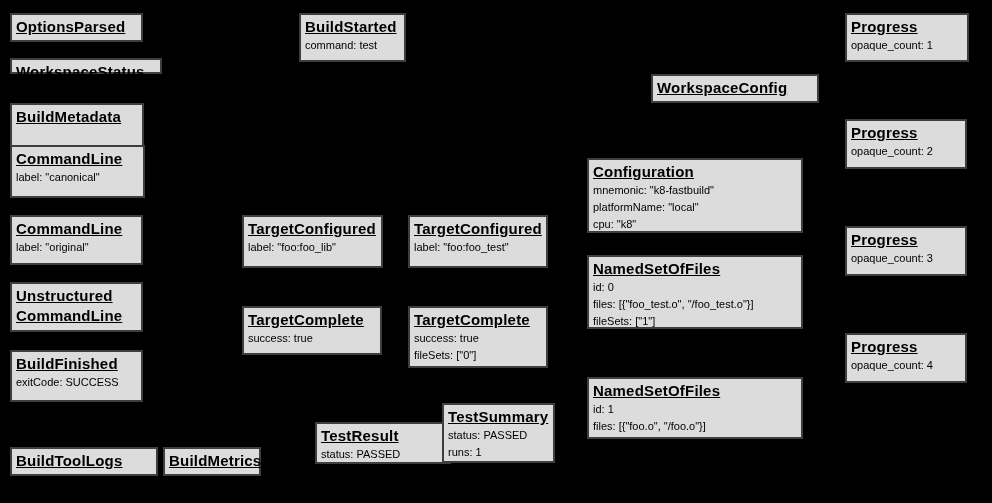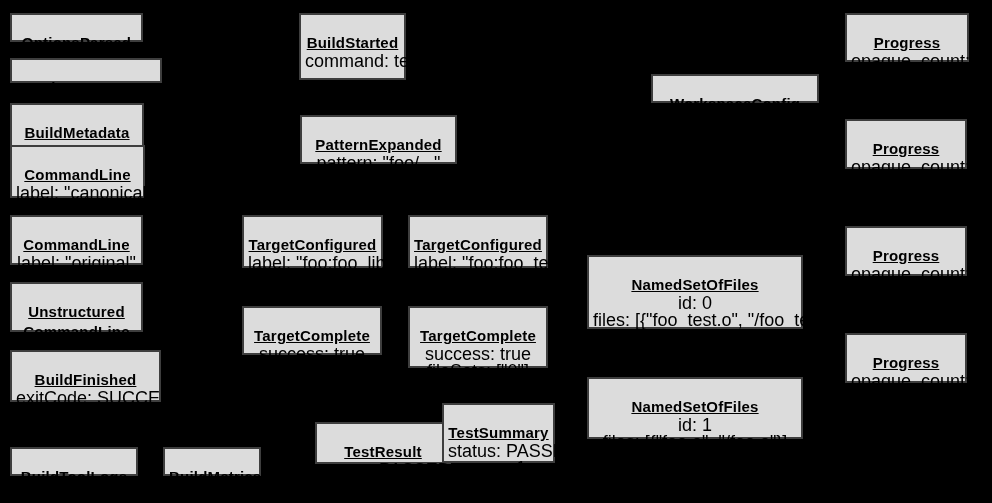--- a/index.html
+++ b/index.html
@@ -10,33 +10,32 @@
     background: var(--bg, #000000);
     font-family: "Liberation Sans", sans-serif;
     overflow: hidden;
   }
   .node {
     position: absolute;
     box-sizing: border-box;
     background: var(--box-fill, #dcdcdc);
     border: 2px solid var(--box-border, #3e3e3e);
     color: var(--text, #000000);
-    padding: 18px 4px 3px 4px;
-    text-align: center;
+    padding: 2px 4px 3px 4px;
   }
   .node-title {
     font-size: 15px;
     font-weight: bold;
     text-decoration: underline;
     line-height: 20px;
     white-space: pre-line;
     letter-spacing: 0.2px;
   }
   .node-props {
-    font-size: 18px;
+    font-size: 11px;
     line-height: 17px;
     white-space: pre;
   }
 </style>
 </head>
 <body>
 
 <div class="canvas" style="--bg: #000000; --box-fill: #dcdcdc; --box-border: #3e3e3e; --text: #000000;">
 
   <div class="node" style="left:10px;top:13px;width:133px;height:29px">
@@ -59,42 +58,38 @@
   <div class="node" style="left:10px;top:215px;width:133px;height:50px">
     <div class="node-title">CommandLine</div>
     <div class="node-props">label: "original"</div>
   </div>
 
   <div class="node" style="left:10px;top:282px;width:133px;height:50px">
     <div class="node-title">Unstructured
 CommandLine</div>
   </div>
 
-  <div class="node" style="left:10px;top:350px;width:151px;height:52px">
+  <div class="node" style="left:10px;top:350px;width:133px;height:52px">
     <div class="node-title">BuildFinished</div>
     <div class="node-props">exitCode: SUCCESS</div>
   </div>
 
-  <div class="node" style="left:10px;top:447px;width:128px;height:29px">
+  <div class="node" style="left:10px;top:447px;width:148px;height:29px">
     <div class="node-title">BuildToolLogs</div>
   </div>
 
   <div class="node" style="left:163px;top:447px;width:98px;height:29px">
     <div class="node-title">BuildMetrics</div>
   </div>
 
-  <div class="node" style="left:299px;top:13px;width:107px;height:67px">
+  <div class="node" style="left:299px;top:13px;width:107px;height:49px">
     <div class="node-title">BuildStarted</div>
     <div class="node-props">command: test</div>
   </div>
 
-  <div class="node" style="left:300px;top:115px;width:157px;height:49px">
-    <div class="node-title">PatternExpanded</div>
-    <div class="node-props">pattern: "foo/..."</div>
-  </div>
 
   <div class="node" style="left:242px;top:215px;width:141px;height:53px">
     <div class="node-title">TargetConfigured</div>
     <div class="node-props">label: "foo:foo_lib"</div>
   </div>
 
   <div class="node" style="left:408px;top:215px;width:140px;height:53px">
     <div class="node-title">TargetConfigured</div>
     <div class="node-props">label: "foo:foo_test"</div>
   </div>
@@ -118,20 +113,26 @@
   <div class="node" style="left:442px;top:403px;width:113px;height:60px">
     <div class="node-title">TestSummary</div>
     <div class="node-props">status: PASSED
 runs: 1</div>
   </div>
 
   <div class="node" style="left:651px;top:74px;width:168px;height:29px">
     <div class="node-title">WorkspaceConfig</div>
   </div>
 
+  <div class="node" style="left:587px;top:158px;width:216px;height:75px">
+    <div class="node-title">Configuration</div>
+    <div class="node-props">mnemonic: "k8-fastbuild"
+platformName: "local"
+cpu: "k8"</div>
+  </div>
 
   <div class="node" style="left:587px;top:255px;width:216px;height:74px">
     <div class="node-title">NamedSetOfFiles</div>
     <div class="node-props">id: 0
 files: [{"foo_test.o", "/foo_test.o"}]
 fileSets: ["1"]</div>
   </div>
 
   <div class="node" style="left:587px;top:377px;width:216px;height:62px">
     <div class="node-title">NamedSetOfFiles</div>

